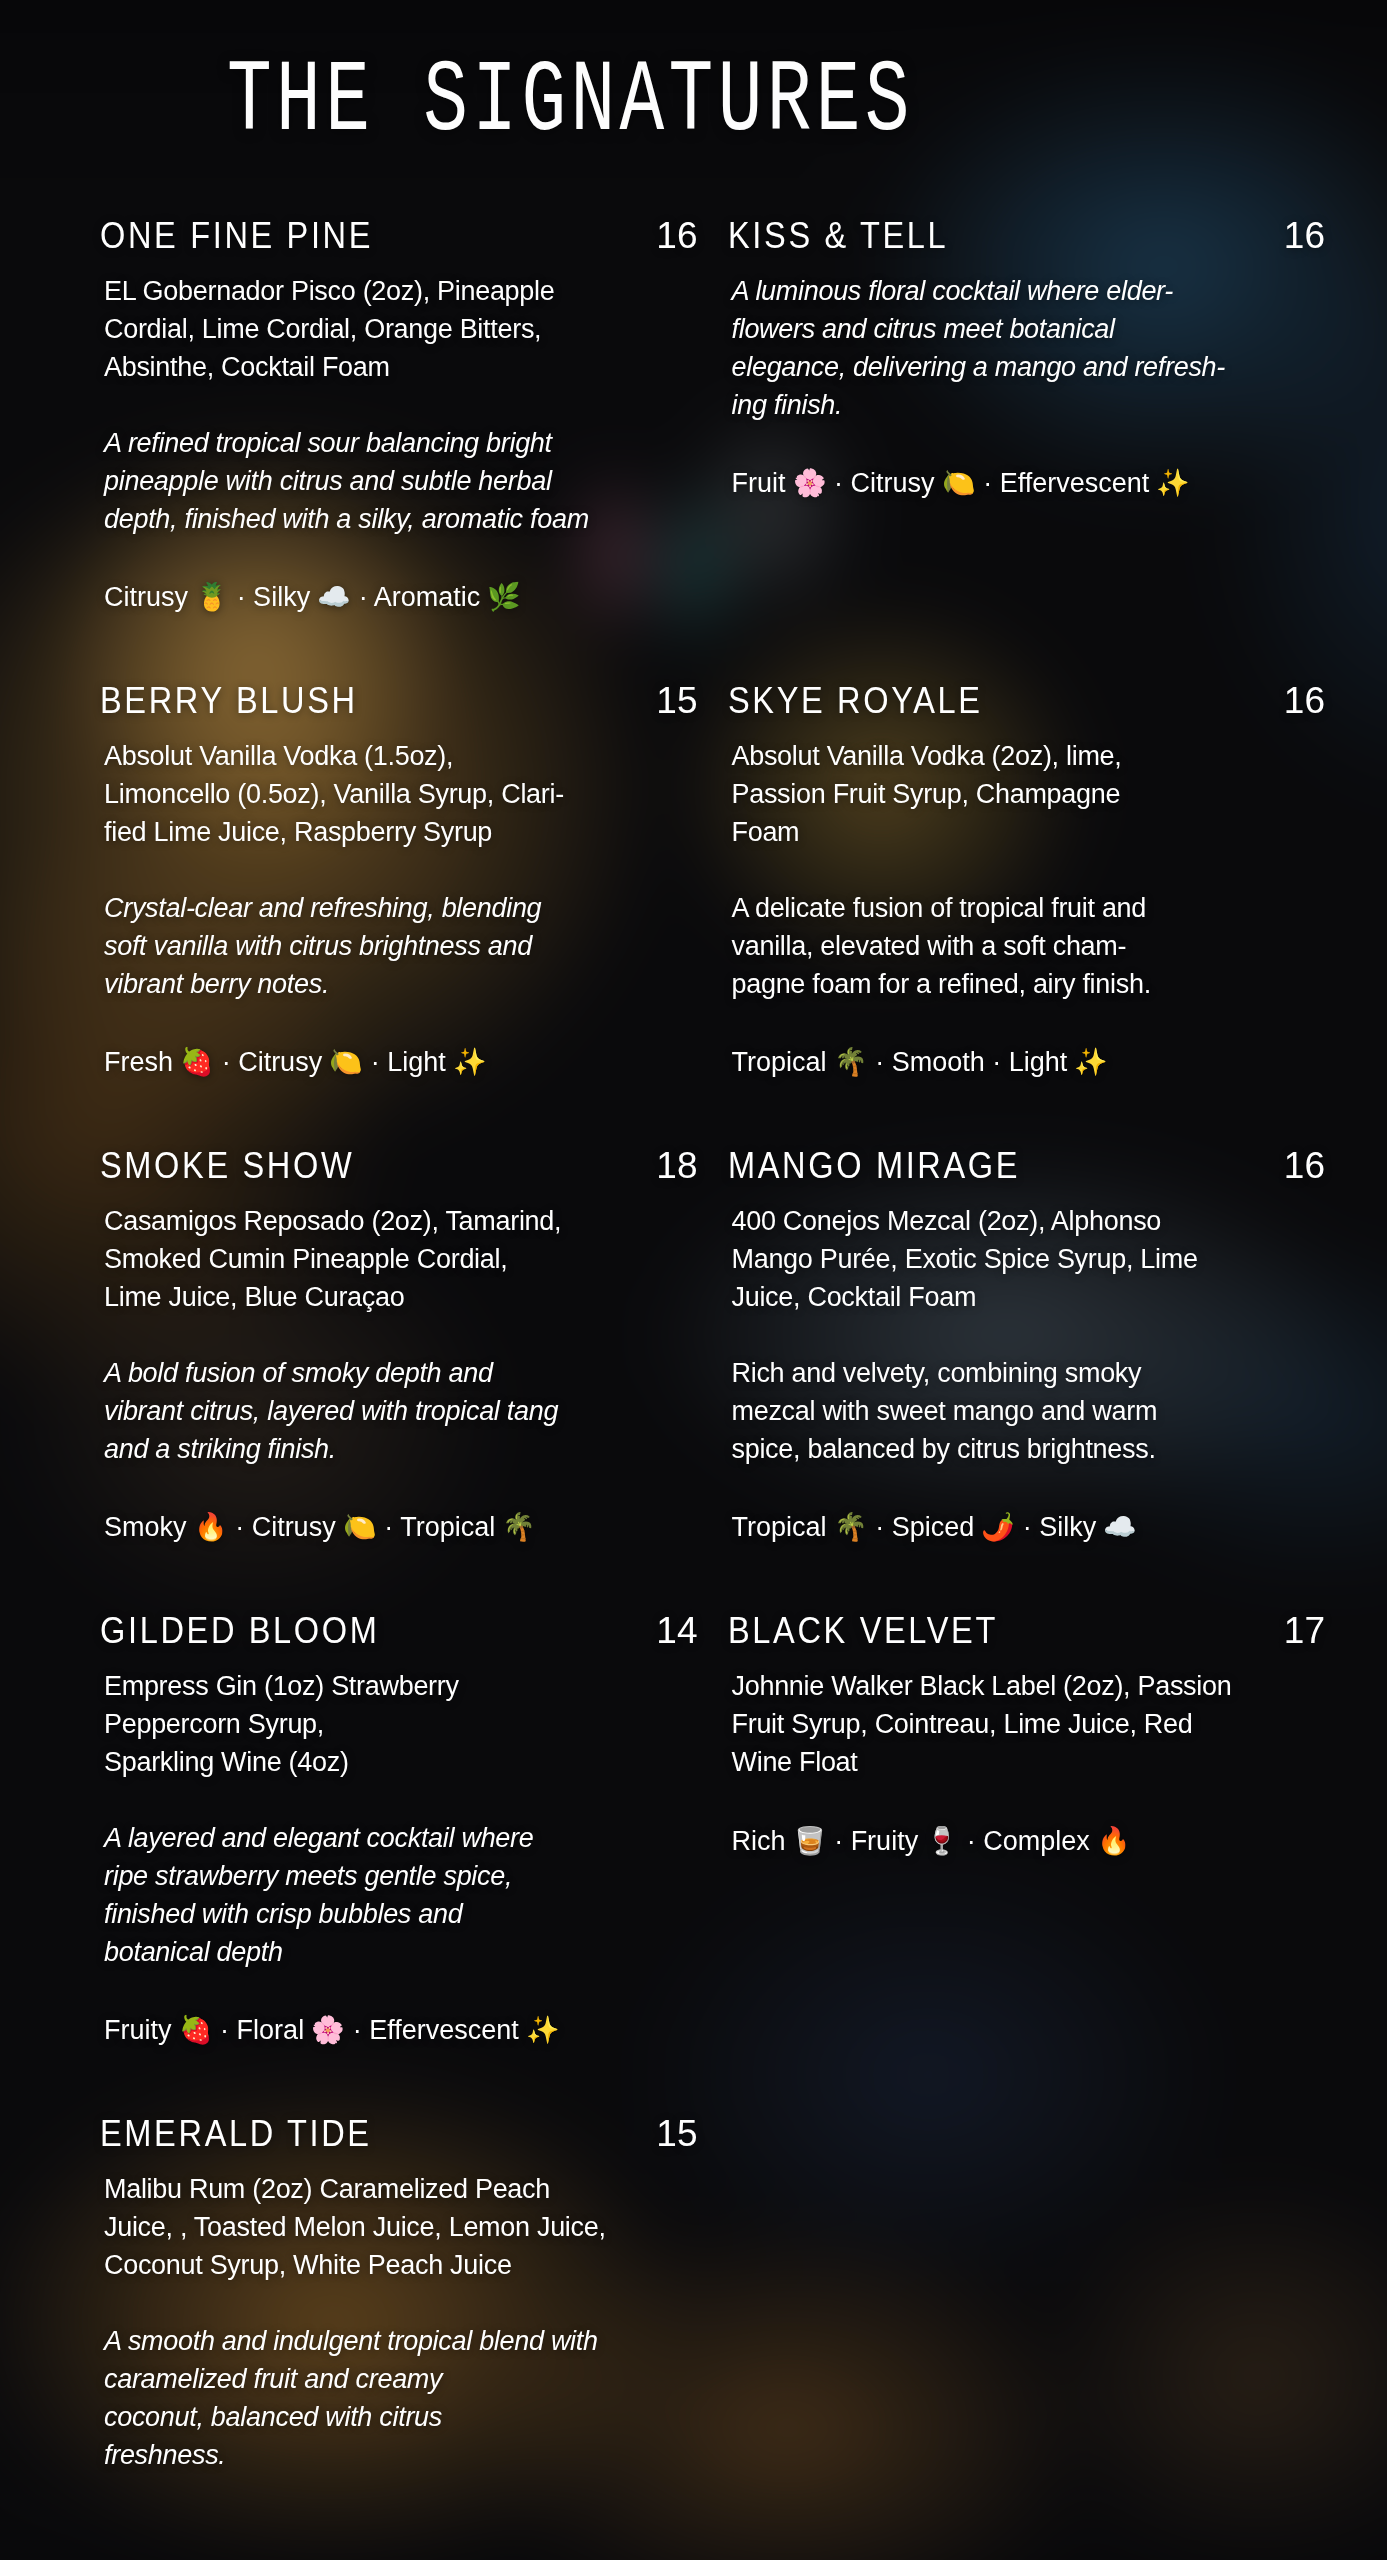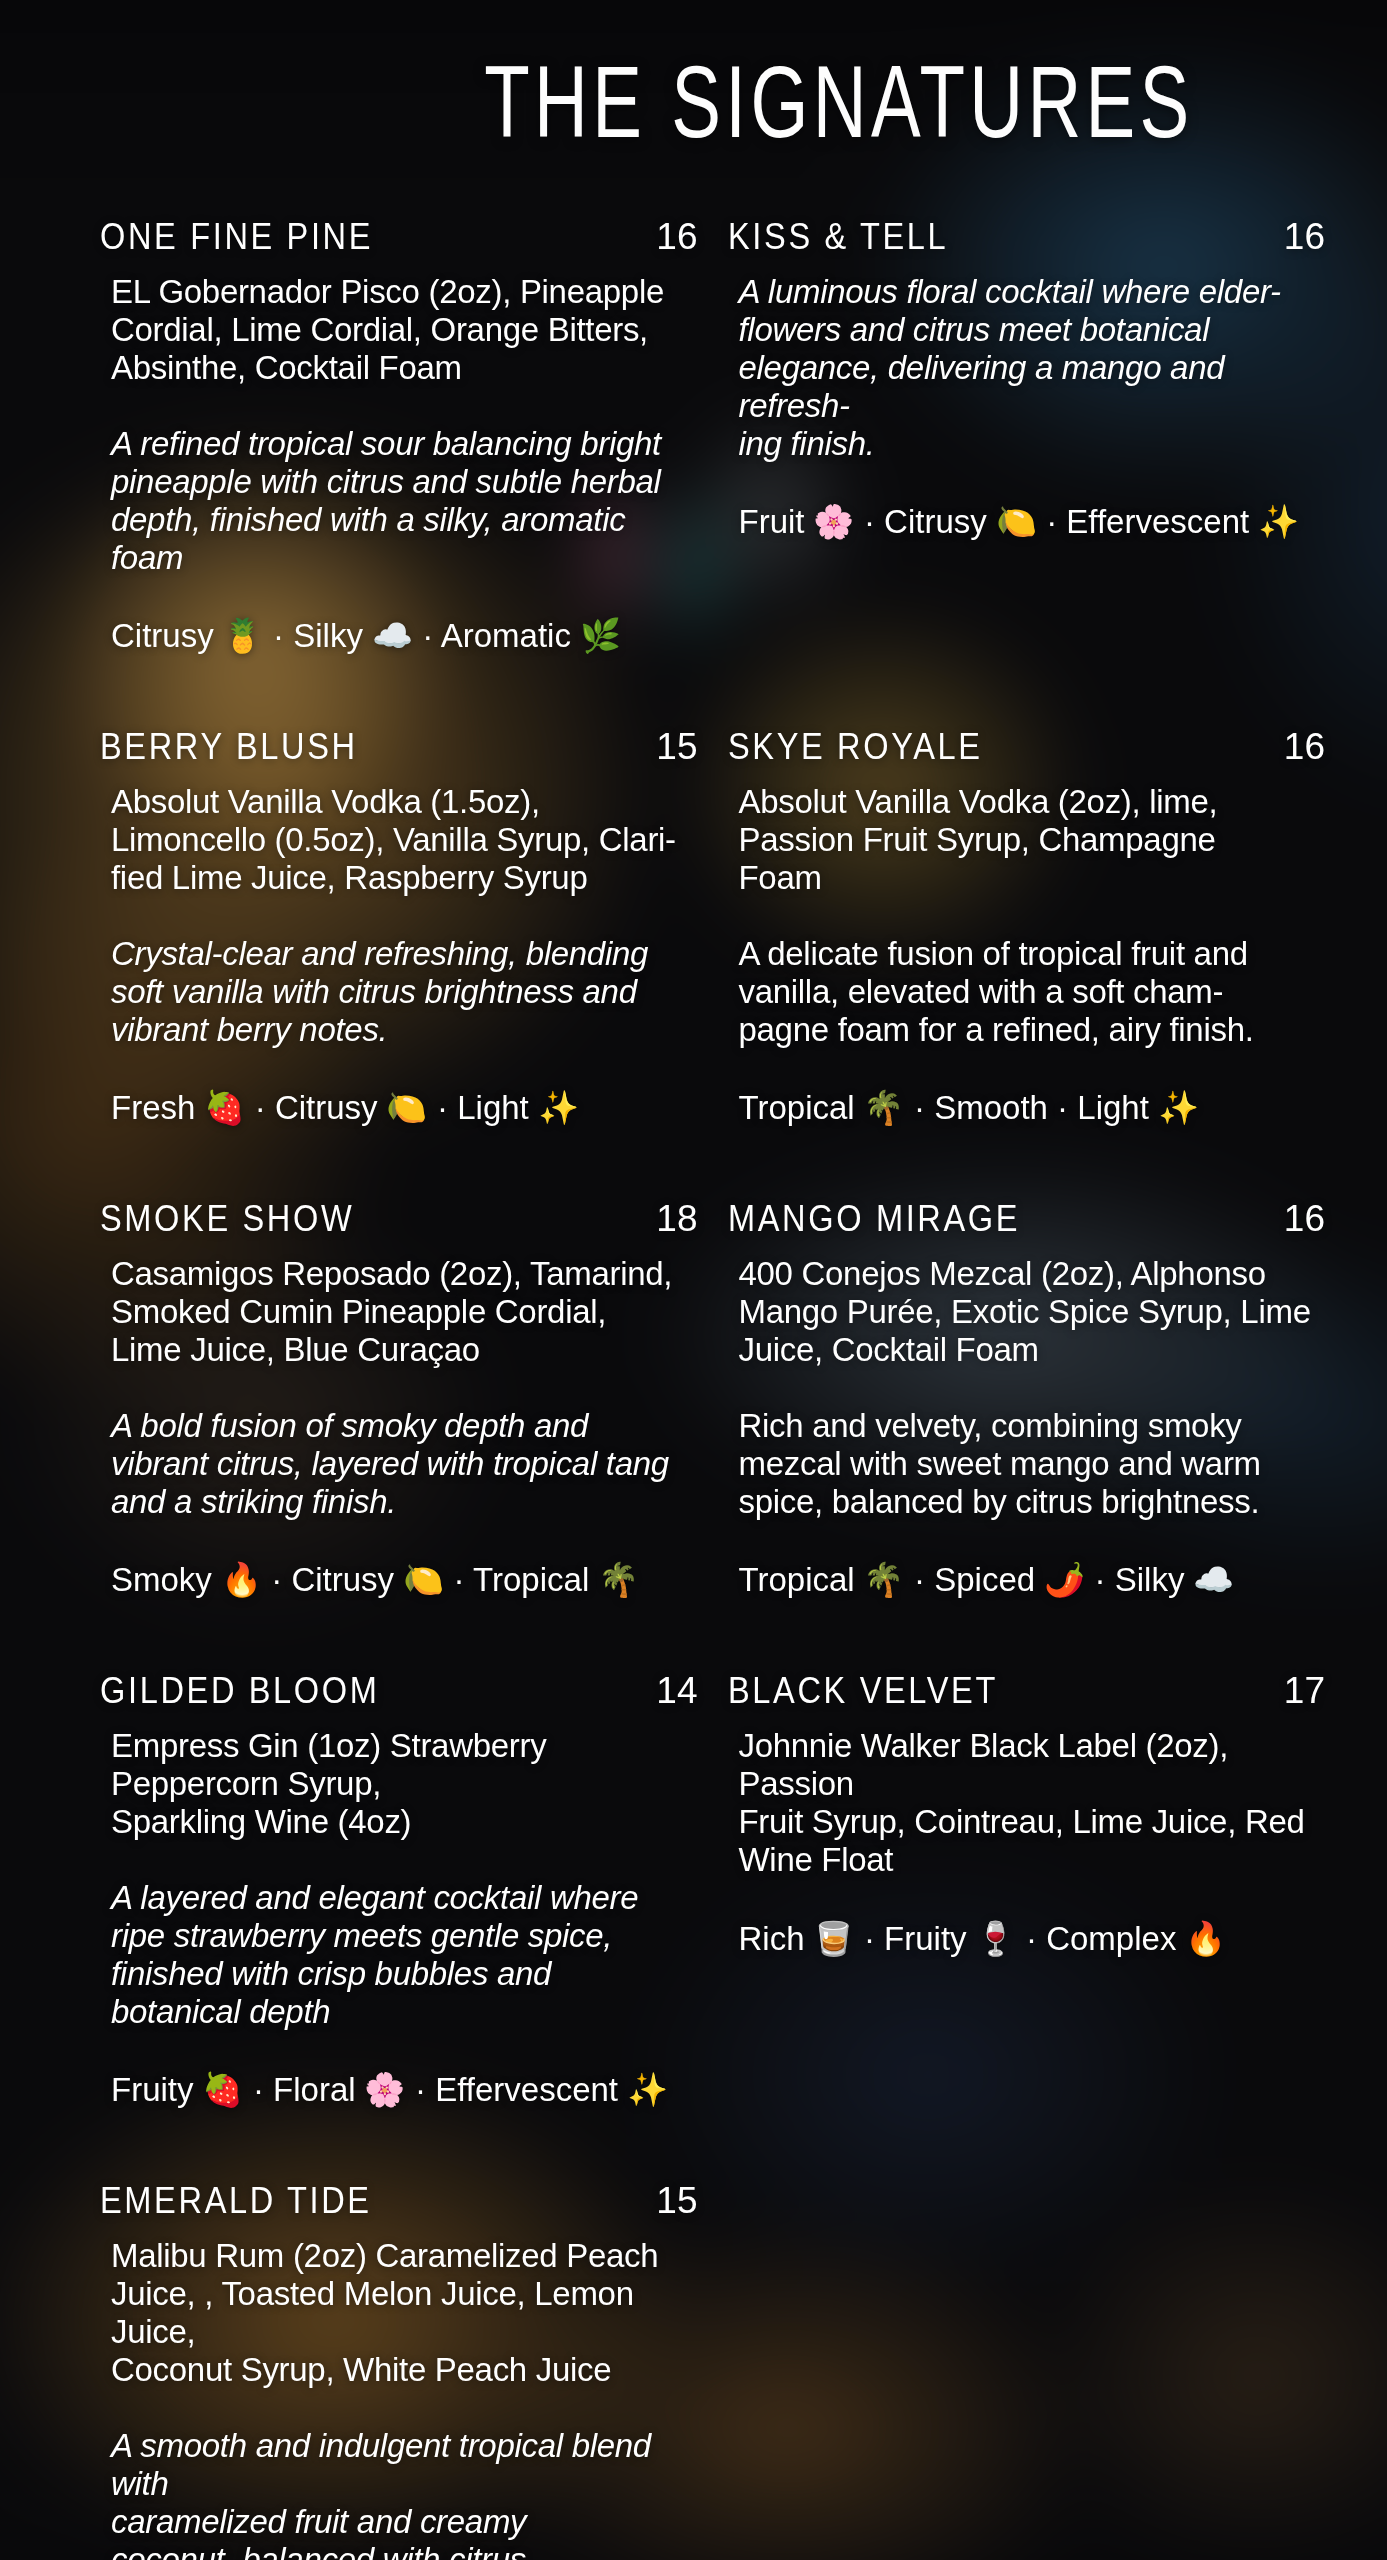--- a/index.html
+++ b/index.html
@@ -30,21 +30,21 @@
       radial-gradient(ellipse 380px 250px at 90% 55%, rgba(30,60,85,.36), rgba(0,0,0,0) 70%),
       radial-gradient(ellipse 360px 300px at 22% 55%, rgba(92,72,50,.3), rgba(0,0,0,0) 70%),
       radial-gradient(ellipse 420px 320px at 65% 79%, rgba(36,56,92,.3), rgba(0,0,0,0) 70%),
       radial-gradient(ellipse 520px 360px at 27% 88%, rgba(172,120,48,.5), rgba(0,0,0,0) 70%),
       radial-gradient(ellipse 440px 300px at 56% 92%, rgba(134,92,42,.42), rgba(0,0,0,0) 70%),
       radial-gradient(ellipse 320px 280px at 86% 90%, rgba(94,68,38,.36), rgba(0,0,0,0) 70%),
       #0a0a0c;
     filter:blur(32px) saturate(1.05);
   }
   .content{position:relative;padding:44px 62px 0 100px;}
-  .title-wrap{text-align:right;margin:0 0 54px 0;}
+  .title-wrap{text-align:left;margin:0 0 54px 0;font-family:Liberation Mono, monospace;}
   .title{
     display:inline-block;
     font-size:102px;font-weight:400;letter-spacing:6px;
     transform:scaleX(.73);transform-origin:50% 50%;
     white-space:nowrap;color:#fdfdfd;
     text-shadow:0 2px 14px rgba(0,0,0,.5);
     margin:0;
   }
   .menu{
     display:grid;grid-template-columns:1fr 1fr;
@@ -56,22 +56,22 @@
     margin-bottom:14px;line-height:44px;
   }
   .entry-name{
     display:inline-block;
     font-size:37px;font-weight:400;letter-spacing:3px;
     transform:scaleX(.88);transform-origin:0 50%;
     white-space:nowrap;margin:0;
   }
   .entry-price{font-size:37px;font-weight:400;}
   .ing,.desc,.tags{
-    font-size:33px;line-height:38px;letter-spacing:-.3px;
-    margin:11px;white-space:pre-line;
+    font-size:27px;line-height:38px;letter-spacing:-.3px;
+    margin:4px;white-space:pre-line;
   }
   .ing{margin-bottom:38px;}
   .desc{margin-bottom:37px;}
   .desc.italic{font-style:italic;}
   .tags{font-weight:400;line-height:44px;letter-spacing:0;}
 </style>
 </head>
 <body>
 
 <div class="page">

